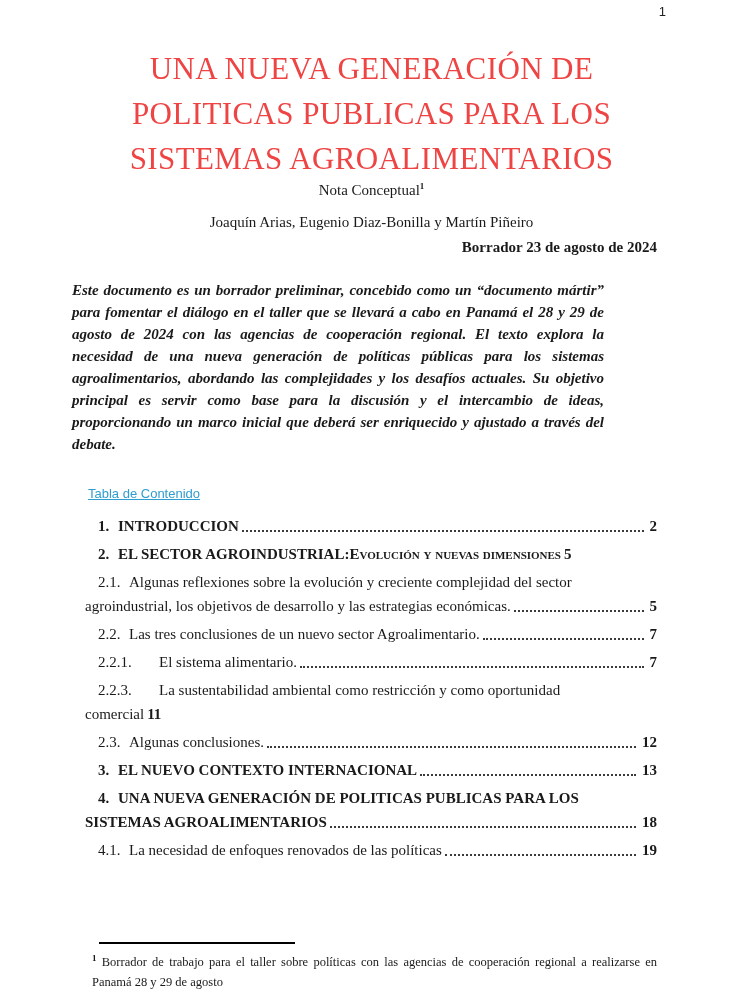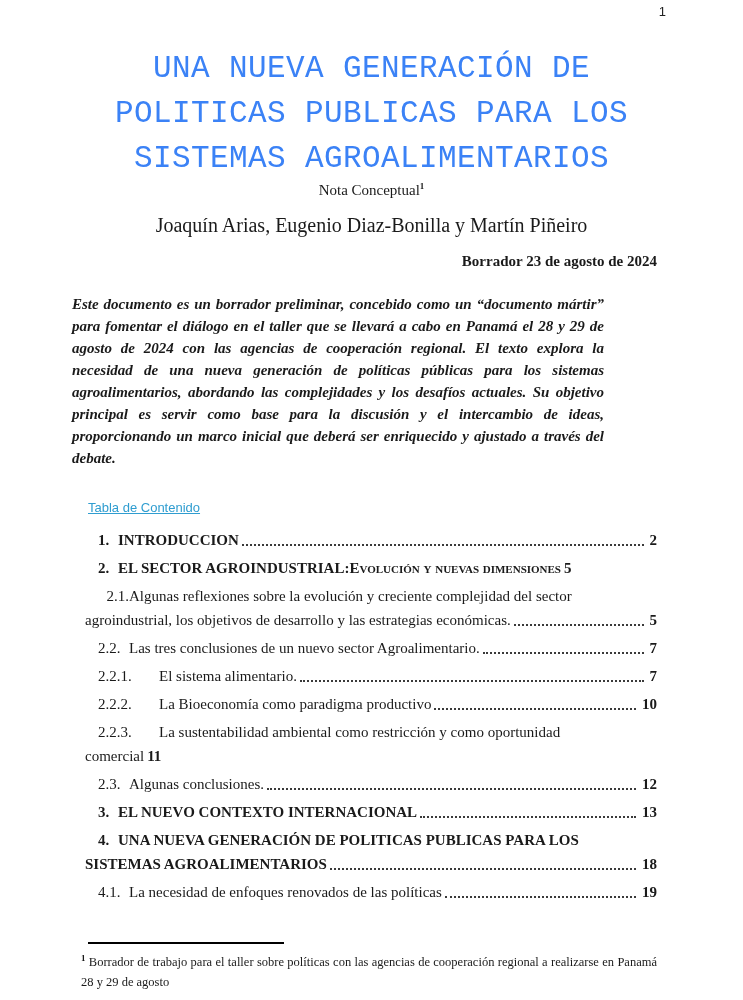--- a/index.html
+++ b/index.html
@@ -11,31 +11,31 @@
   }
   .page { position:relative; width:743px; height:1000px; background:#fff; overflow:hidden; }
 
   .page-number {
     position:absolute; top:4px; right:77px;
     font-family:"Liberation Sans", sans-serif; font-size:13px; color:#222;
   }
 
   .title {
     margin:46px 55px 0; text-align:center;
-    font-family:Liberation Mono, monospace;
-    font-size:31px; line-height:45px; color:#3b82f6; letter-spacing:0.4px;
+    font-family:Liberation Serif, serif;
+    font-size:31px; line-height:45px; color:#ef4444; letter-spacing:0.4px;
   }
 
   .subtitle { margin-top:1px; text-align:center; font-size:15px; }
   .subtitle sup, .fn-text sup { font-size:9px; font-weight:bold; vertical-align:super; line-height:0; }
 
-  .authors { margin-top:15px; text-align:center; font-size:20px; }
+  .authors { margin-top:15px; text-align:center; font-size:15px; }
 
   .dateline {
-    margin-top:16px; padding-right:86px; text-align:right;
+    margin-top:8px; padding-right:86px; text-align:right;
     font-weight:bold; font-size:15px;
   }
 
   .abstract {
     margin:23px 139px 0 72px; text-align:justify;
     font-weight:bold; font-style:italic;
     font-size:15px; line-height:22px;
   }
 
   .toc-heading {
@@ -53,21 +53,21 @@
   .toc-line.bold { font-weight:bold; }
   .toc-num  { flex:none; }
   .toc-text { flex:none; white-space:nowrap; }
   .toc-caps { flex:none; white-space:nowrap; font-variant:small-caps; }
   .toc-leader {
     flex:1 1 8px; min-width:8px; align-self:flex-end;
     border-bottom:2px dotted #3a3a3a; margin:0 3px 6px 3px;
   }
   .toc-page { flex:none; font-weight:bold; margin-left:3px; }
 
-  .footnote { position:absolute; left:81px; right:86px; top:938px; }
+  .footnote { position:absolute; left:92px; right:86px; top:938px; }
   .fn-rule  { width:196px; margin:4px 0 8px 7px; border-top:2px solid #000; }
   .fn-text  { font-size:12.5px; line-height:20px; text-align:justify; }
 </style>
 </head>
 <body>
 
 <div class="page">
 
   <div class="page-number">1</div>
 
@@ -96,45 +96,39 @@
         <span class="toc-leader"></span>
         <span class="toc-page">2</span>
       </div>
       <div class="toc-line bold">
         <span class="toc-num" style="min-width: 20px;">2.</span>
         <span class="toc-text">EL SECTOR AGROINDUSTRIAL:</span>
         <span class="toc-caps">Evolución y nuevas dimensiones</span>
         <span class="toc-page">5</span>
       </div>
       <div class="toc-line">
-        <span class="toc-num" style="min-width: 31px; text-align: right;">2.1.</span>
+        <span class="toc-num" style="min-width: 31px;">2.1.</span>
         <span class="toc-text">Algunas reflexiones sobre la evolución y creciente complejidad del sector</span>
       </div>
       <div class="toc-line cont">
         <span class="toc-text">agroindustrial, los objetivos de desarrollo y las estrategias económicas.</span>
         <span class="toc-leader"></span>
         <span class="toc-page">5</span>
       </div>
       <div class="toc-line">
         <span class="toc-num" style="min-width: 31px;">2.2.</span>
         <span class="toc-text">Las tres conclusiones de un nuevo sector Agroalimentario.</span>
         <span class="toc-leader"></span>
         <span class="toc-page">7</span>
       </div>
       <div class="toc-line">
         <span class="toc-num" style="min-width: 61px;">2.2.1.</span>
         <span class="toc-text">El sistema alimentario.</span>
         <span class="toc-leader"></span>
         <span class="toc-page">7</span>
-      </div>
-      <div class="toc-line">
-        <span class="toc-num" style="min-width: 61px;">2.2.2.</span>
-        <span class="toc-text">La Bioeconomía como paradigma productivo</span>
-        <span class="toc-leader"></span>
-        <span class="toc-page">10</span>
       </div>
       <div class="toc-line">
         <span class="toc-num" style="min-width: 61px;">2.2.3.</span>
         <span class="toc-text">La sustentabilidad ambiental como restricción y como oportunidad</span>
       </div>
       <div class="toc-line cont">
         <span class="toc-text">comercial</span>
         <span class="toc-page">11</span>
       </div>
       <div class="toc-line">

